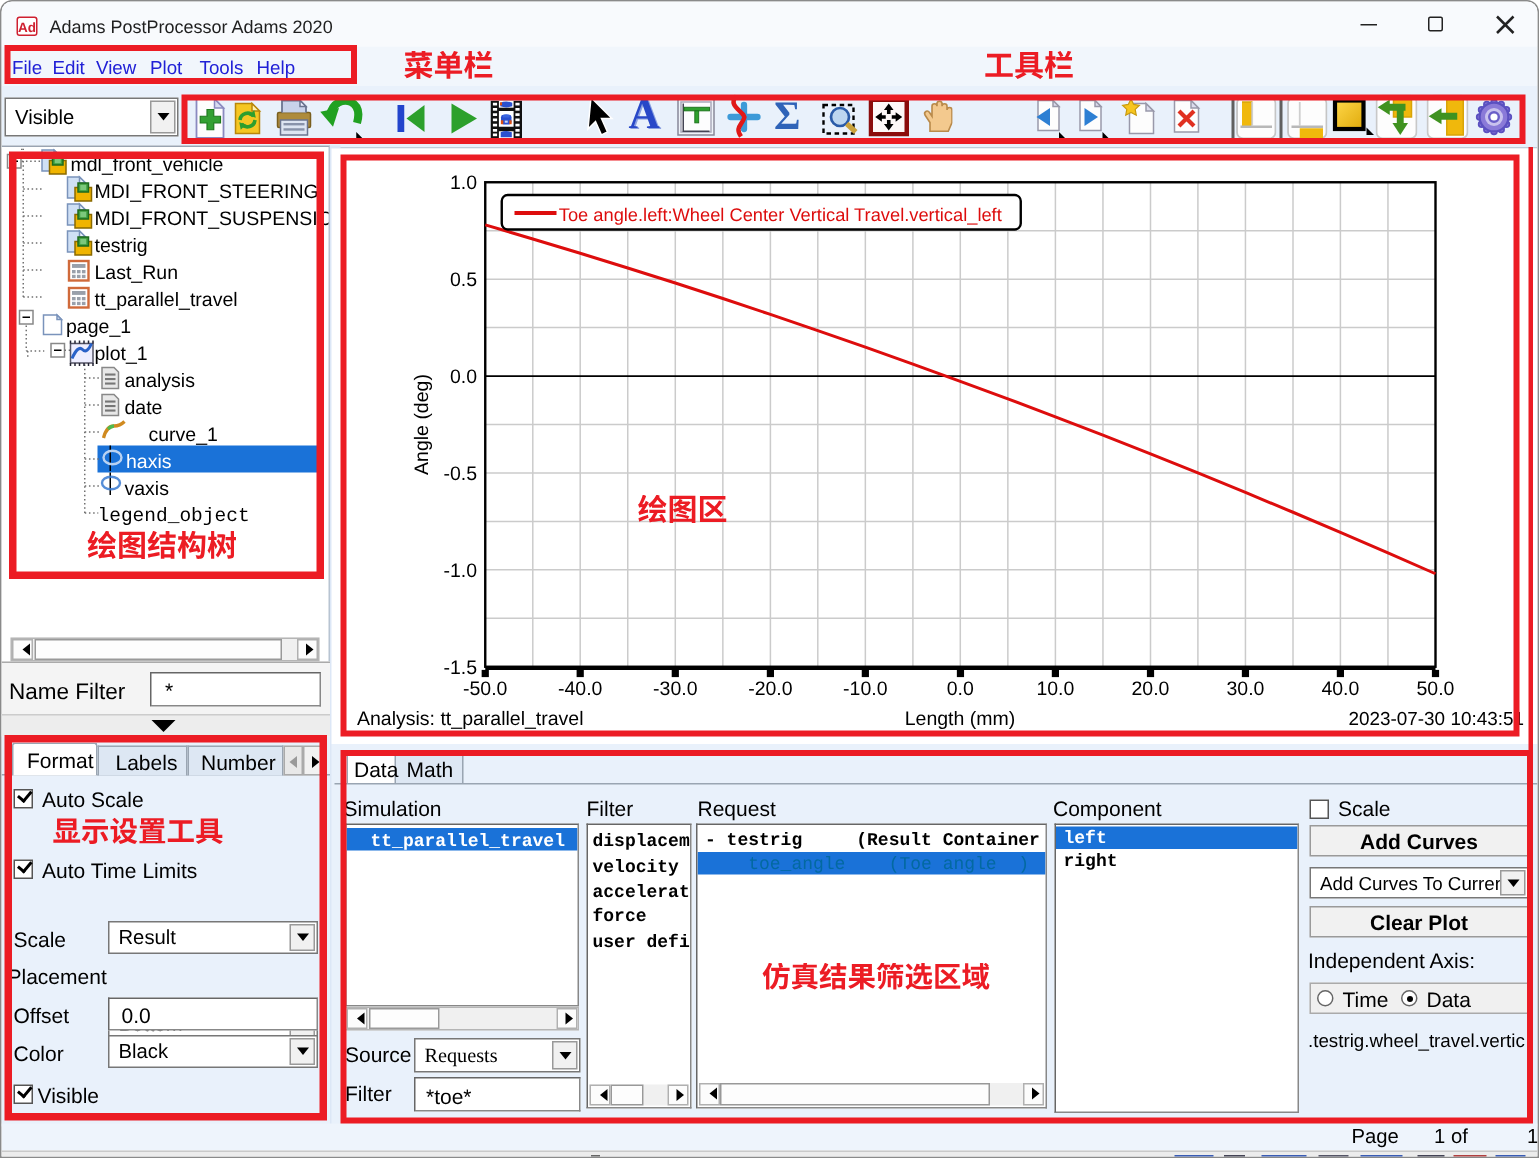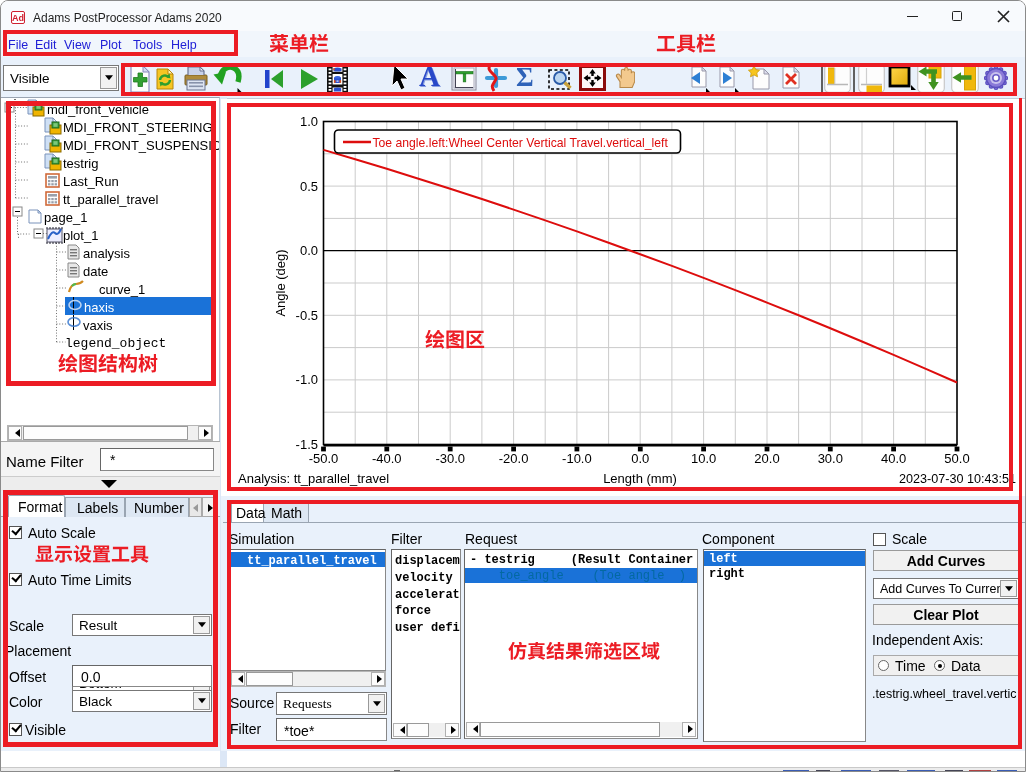--- a/index.html
+++ b/index.html
@@ -595,20 +595,25 @@
 <div class="abs" style="left:872px;top:654px;width:146px;height:21px;background:#f0f0f0;border:1px solid #aaa;">
   <div style="position:absolute;left:4px;top:4px;width:11px;height:11px;border-radius:50%;background:#fff;border:1px solid #666;"></div>
   <span style="position:absolute;left:21px;top:2px;font-size:14px;">Time</span>
   <div style="position:absolute;left:60px;top:4px;width:11px;height:11px;border-radius:50%;background:#fff;border:1px solid #666;"></div>
   <div style="position:absolute;left:63.5px;top:7.5px;width:4px;height:4px;border-radius:50%;background:#000;"></div>
   <span style="position:absolute;left:77px;top:2px;font-size:14px;">Data</span>
 </div>
 <div class="lbl" style="left:871px;top:686px;font-size:12.5px;">.testrig.wheel_travel.vertic</div>
 </div>
 
+<div class="abs" style="left:0;top:748px;width:1024px;height:18px;background:#eef4fc;">
+  <span style="position:absolute;left:900px;top:1px;font-size:13.5px;">Page</span>
+  <span style="position:absolute;left:955px;top:1px;font-size:13.5px;">1 of</span>
+  <span style="position:absolute;left:1017px;top:1px;font-size:13.5px;">1</span>
+</div>
 <div class="abs" style="left:0;top:766px;width:1024px;height:6px;background:#ececec;border-top:1px solid #c9c9c9;"></div>
 <div id="bottomfrag">
 <div class="abs" style="left:393px;top:769px;width:6px;height:3px;background:#666;"></div>
 <div class="abs" style="left:598px;top:770px;width:14px;height:2px;background:#999;"></div>
 <div class="abs" style="left:700px;top:770px;width:10px;height:2px;background:#8899bb;"></div>
 <div class="abs" style="left:782px;top:769px;width:26px;height:3px;background:#3a5cb4;"></div>
 <div class="abs" style="left:815px;top:769px;width:14px;height:3px;background:#445;"></div>
 <div class="abs" style="left:840px;top:769px;width:30px;height:3px;background:#3a5cb4;"></div>
 <div class="abs" style="left:878px;top:769px;width:20px;height:3px;background:#556;"></div>
 <div class="abs" style="left:906px;top:769px;width:28px;height:3px;background:#3a5cb4;"></div>

